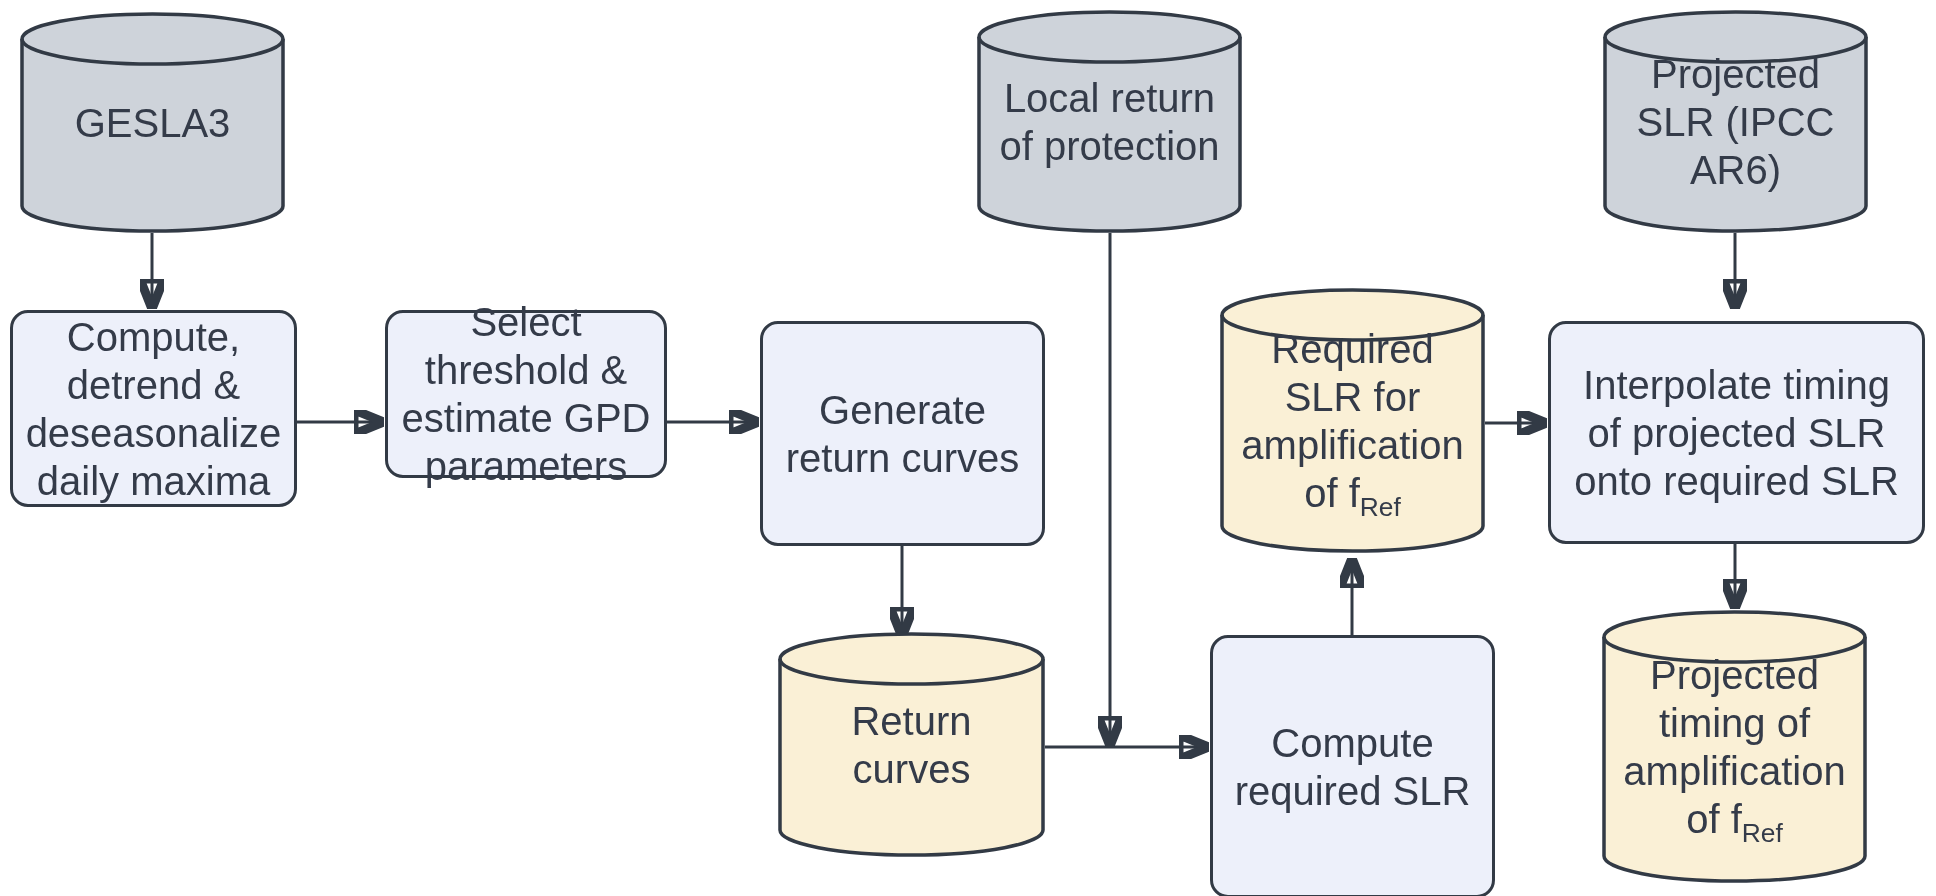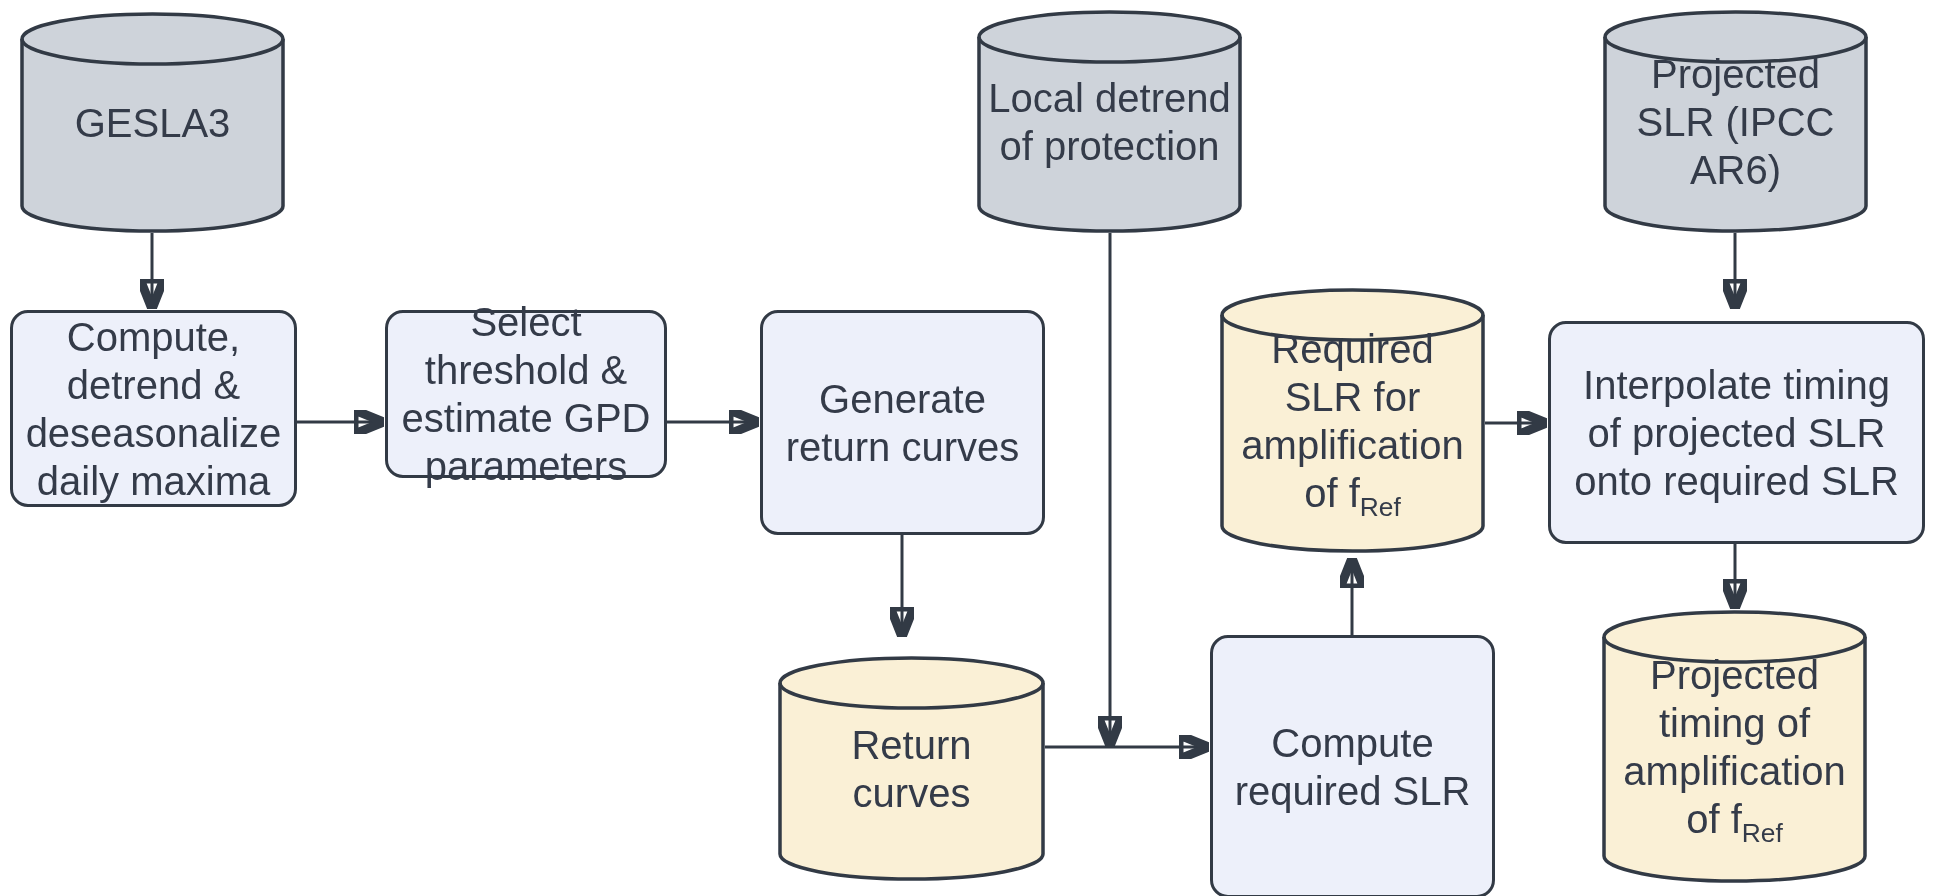--- a/index.html
+++ b/index.html
@@ -88,21 +88,21 @@
       <path class="lid" d="M2,27 A130.5,25 0 0 0 263,27"></path>
     </svg>
     <div class="label"><span>GESLA3</span></div>
   </div>
 
   <div class="node cyl-gray" style="left:977px;top:10px;width:265px;height:223px">
     <svg class="shape" viewBox="0 0 265 223" preserveAspectRatio="none">
       <path class="body" d="M2,27 A130.5,25 0 0 1 263,27 L263,196 A130.5,25 0 0 1 2,196 Z"></path>
       <path class="lid" d="M2,27 A130.5,25 0 0 0 263,27"></path>
     </svg>
-    <div class="label"><span>Local detrend
+    <div class="label"><span>Local return
 of protection</span></div>
   </div>
 
   <div class="node cyl-gray" style="left:1603px;top:10px;width:265px;height:223px">
     <svg class="shape" viewBox="0 0 265 223" preserveAspectRatio="none">
       <path class="body" d="M2,27 A130.5,25 0 0 1 263,27 L263,196 A130.5,25 0 0 1 2,196 Z"></path>
       <path class="lid" d="M2,27 A130.5,25 0 0 0 263,27"></path>
     </svg>
     <div class="label"><span>Projected
 SLR (IPCC
@@ -116,21 +116,21 @@
 daily maxima</span></div>
   </div>
 
   <div class="node box" style="left:385px;top:310px;width:282px;height:168px">
     <div class="label"><span>Select
 threshold &amp;
 estimate GPD
 parameters</span></div>
   </div>
 
-  <div class="node box" style="left:760px;top:310px;width:285px;height:225px">
+  <div class="node box" style="left:760px;top:321px;width:285px;height:225px">
     <div class="label"><span>Generate
 return curves</span></div>
   </div>
 
   <div class="node cyl-yellow" style="left:1220px;top:288px;width:265px;height:265px">
     <svg class="shape" viewBox="0 0 265 265" preserveAspectRatio="none">
       <path class="body" d="M2,27 A130.5,25 0 0 1 263,27 L263,238 A130.5,25 0 0 1 2,238 Z"></path>
       <path class="lid" d="M2,27 A130.5,25 0 0 0 263,27"></path>
     </svg>
     <div class="label"><span>Required
@@ -138,21 +138,21 @@
 amplification
 of f</span><sub>Ref</sub></div>
   </div>
 
   <div class="node box" style="left:1548px;top:321px;width:377px;height:223px">
     <div class="label"><span>Interpolate timing
 of projected SLR
 onto required SLR</span></div>
   </div>
 
-  <div class="node cyl-yellow" style="left:778px;top:656px;width:267px;height:225px">
+  <div class="node cyl-yellow" style="left:778px;top:632px;width:267px;height:225px">
     <svg class="shape" viewBox="0 0 267 225" preserveAspectRatio="none">
       <path class="body" d="M2,27 A131.5,25 0 0 1 265,27 L265,198 A131.5,25 0 0 1 2,198 Z"></path>
       <path class="lid" d="M2,27 A131.5,25 0 0 0 265,27"></path>
     </svg>
     <div class="label"><span>Return
 curves</span></div>
   </div>
 
   <div class="node box" style="left:1210px;top:635px;width:285px;height:263px">
     <div class="label"><span>Compute

